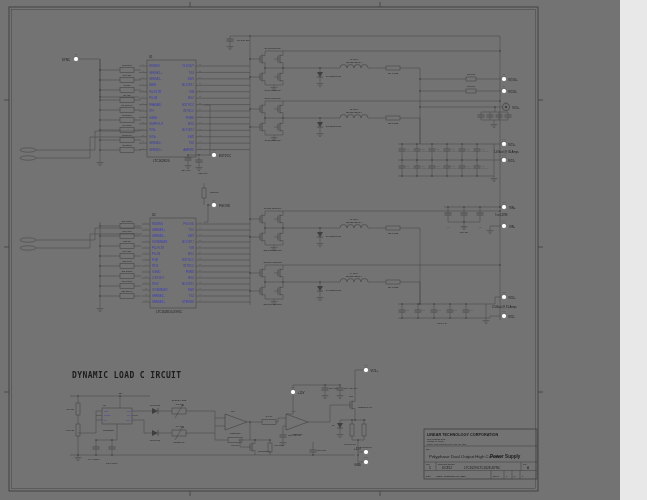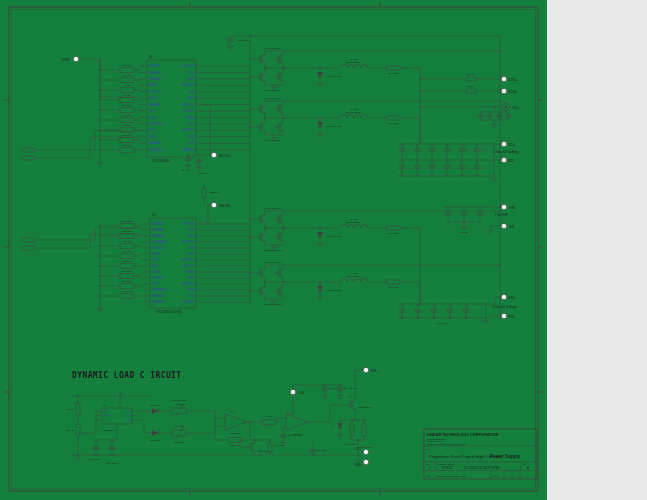--- a/index.html
+++ b/index.html
@@ -1,16 +1,16 @@
 <!DOCTYPE html>
 <html><head>
 <meta charset="utf-8">
 <style>
   html,body{margin:0;padding:0;background:#e8e8e8;}
-  .page{width:547px;height:500px;background:#15803d;position:relative;overflow:hidden;
+  .page{width:620px;height:500px;background:#737373;position:relative;overflow:hidden;
         font-family:"Liberation Sans",sans-serif;}
   svg{position:absolute;left:0;top:0;}
   svg text{font-family:"Liberation Sans",sans-serif;fill:#1c1c1c;}
   text.pin{fill:#3a3ab2;}
   text.num{fill:#555;}
   text.hd{font-family:"DejaVu Sans Mono",monospace;font-weight:bold;letter-spacing:0.4px;}
   text.it{font-style:italic;}
   text.bd{font-weight:bold;}
   line,rect.c,path.c,polygon.c,ellipse.c,circle.c{stroke:#3f3f3f;fill:none;}
 </style>

